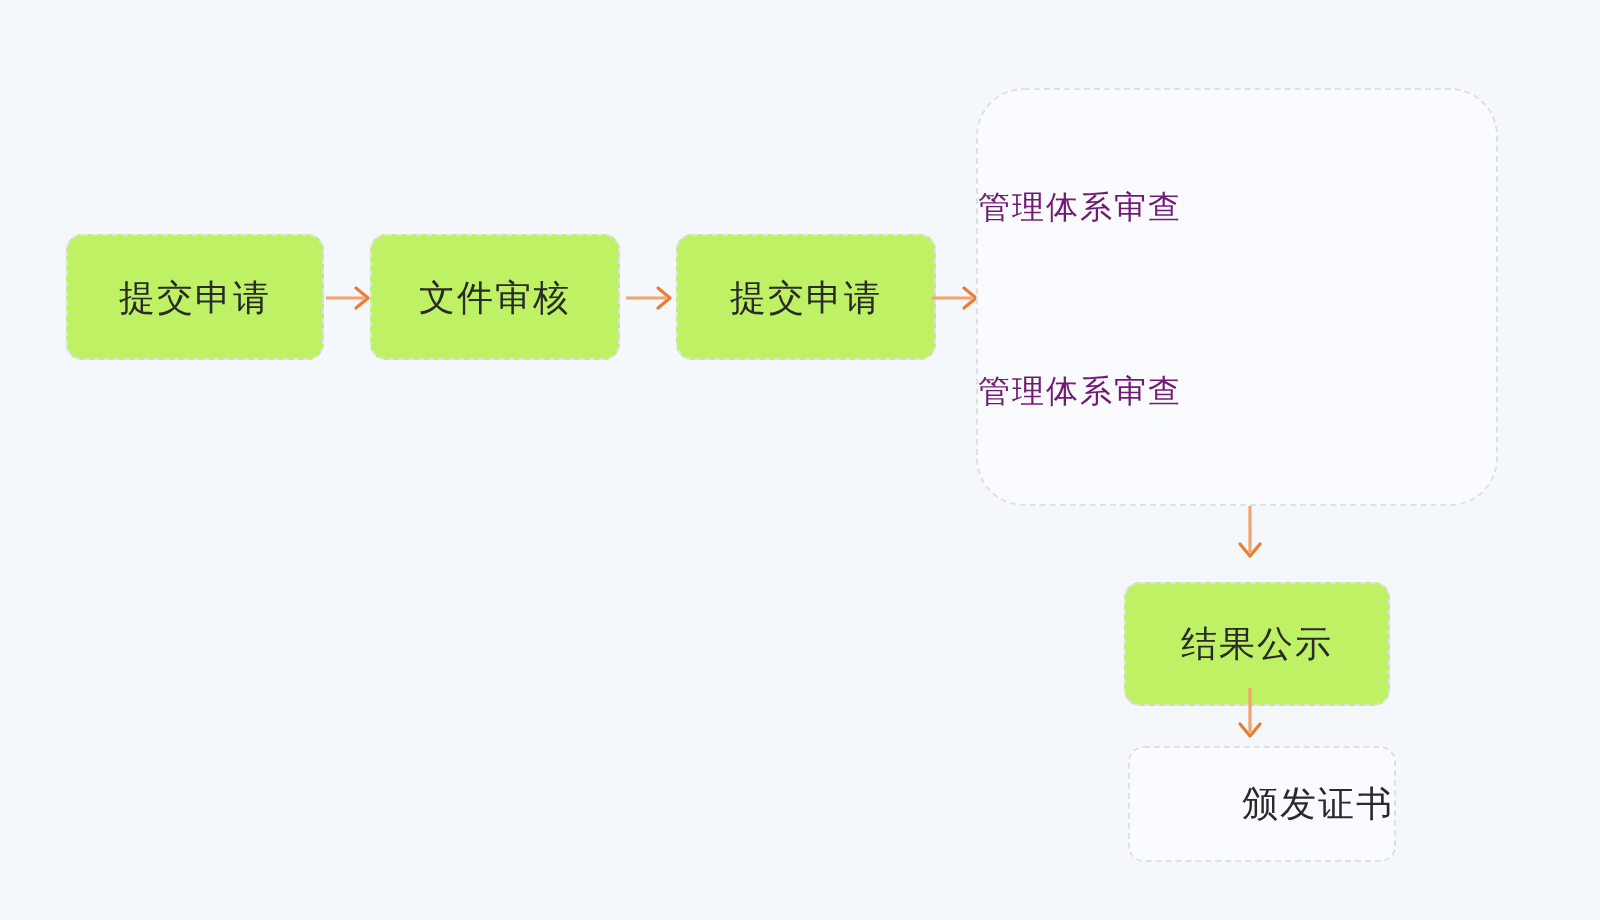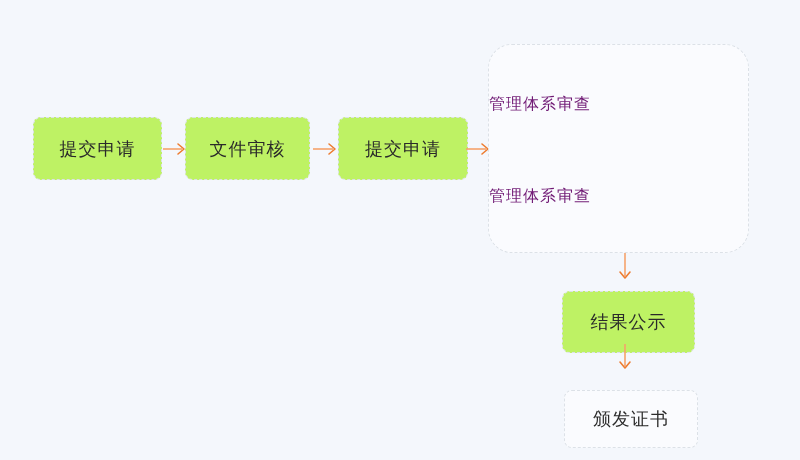--- a/index.html
+++ b/index.html
@@ -47,22 +47,23 @@
     left: 0; right: 0;
     text-align: left;
     font-size: 16px;
     color: #701a75;
     letter-spacing: 1px;
   }
   .group-label-1 { top: 49px; }
   .group-label-2 { top: 141px; }
   .node-4 { left: 562px; top: 291px; width: 133px; height: 62px; }
   .node-5 {
-    left: 564px; top: 390px; width: 134px; height: 58px;
+    left: 564px; top: 373px; width: 134px; height: 58px;
     background: rgba(255,255,255,0.55);
+    justify-content: flex-end;
   }
   .arrow {
     position: absolute;
     line-height: 0;
   }
   .arrow-h1 { left: 163px; top: 141px; }
   .arrow-h2 { left: 313px; top: 141px; }
   .arrow-h3 { left: 466px; top: 141px; }
   .arrow-v1 { left: 617px; top: 253px; }
   .arrow-v2 { left: 617px; top: 344px; }

